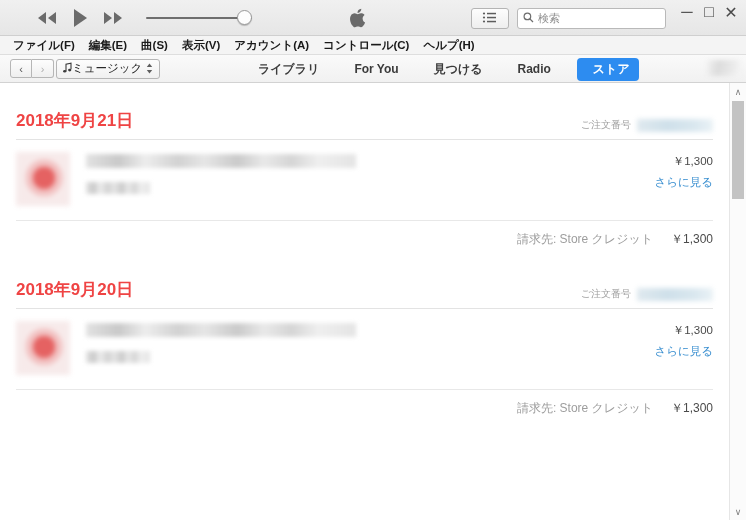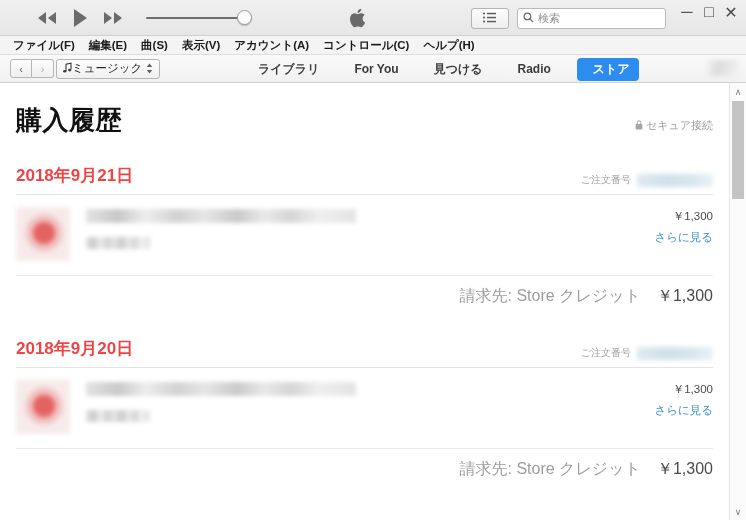--- a/index.html
+++ b/index.html
@@ -207,21 +207,21 @@
   .row-right {
     width: 110px; flex: none; text-align: right; padding-top: 2px;
   }
   .price { font-size: 11.5px; color: #4a4a4a; }
   .seemore {
     font-size: 11.5px; color: #3a8fd0; margin-top: 6px; cursor: pointer;
   }
 
   .order-foot {
     display: flex; align-items: center; justify-content: flex-end;
-    gap: 16px; padding: 10px 0 4px 0; font-size: 16px;
+    gap: 16px; padding: 10px 0 4px 0; font-size: 12px;
   }
   .bill-to { color: #9d9d9d; }
   .bill-total { color: #4a4a4a; min-width: 44px; text-align: right; }
 
   
   .scrollbar {
     position: absolute; right: 0; top: 0;
     width: 17px; height: 437px;
     background: #fbfbfb; border-left: 1px solid #e6e6e6;
   }
@@ -343,32 +343,20 @@
     <span class="tab">Radio</span>
     <span class="tab active">ストア</span>
   </div>
 
   <div class="account-blur"></div>
 </div>
 
 <div class="content">
   <div class="page">
 
-    <div class="page-head">
-      <div class="page-title">購入履歴</div>
-      <div class="secure">
-        <span>
-          <svg width="8" height="10" viewBox="0 0 8 10">
-            <rect x="0.6" y="4" width="6.8" height="5.4" rx="0.8" fill="#a6a6a6"></rect>
-            <path d="M2.2 4V2.6a1.8 1.8 0 0 1 3.6 0V4" fill="none" stroke="#a6a6a6" stroke-width="1"></path>
-          </svg>
-        </span>
-        <span>セキュア接続</span>
-      </div>
-    </div>
 
 
     <div class="order">
       <div class="order-head">
         <span class="order-date">2018年9月21日</span>
         <span class="order-num">
           <span>ご注文番号</span>
           <span class="blur-ordernum"></span>
         </span>
       </div>

